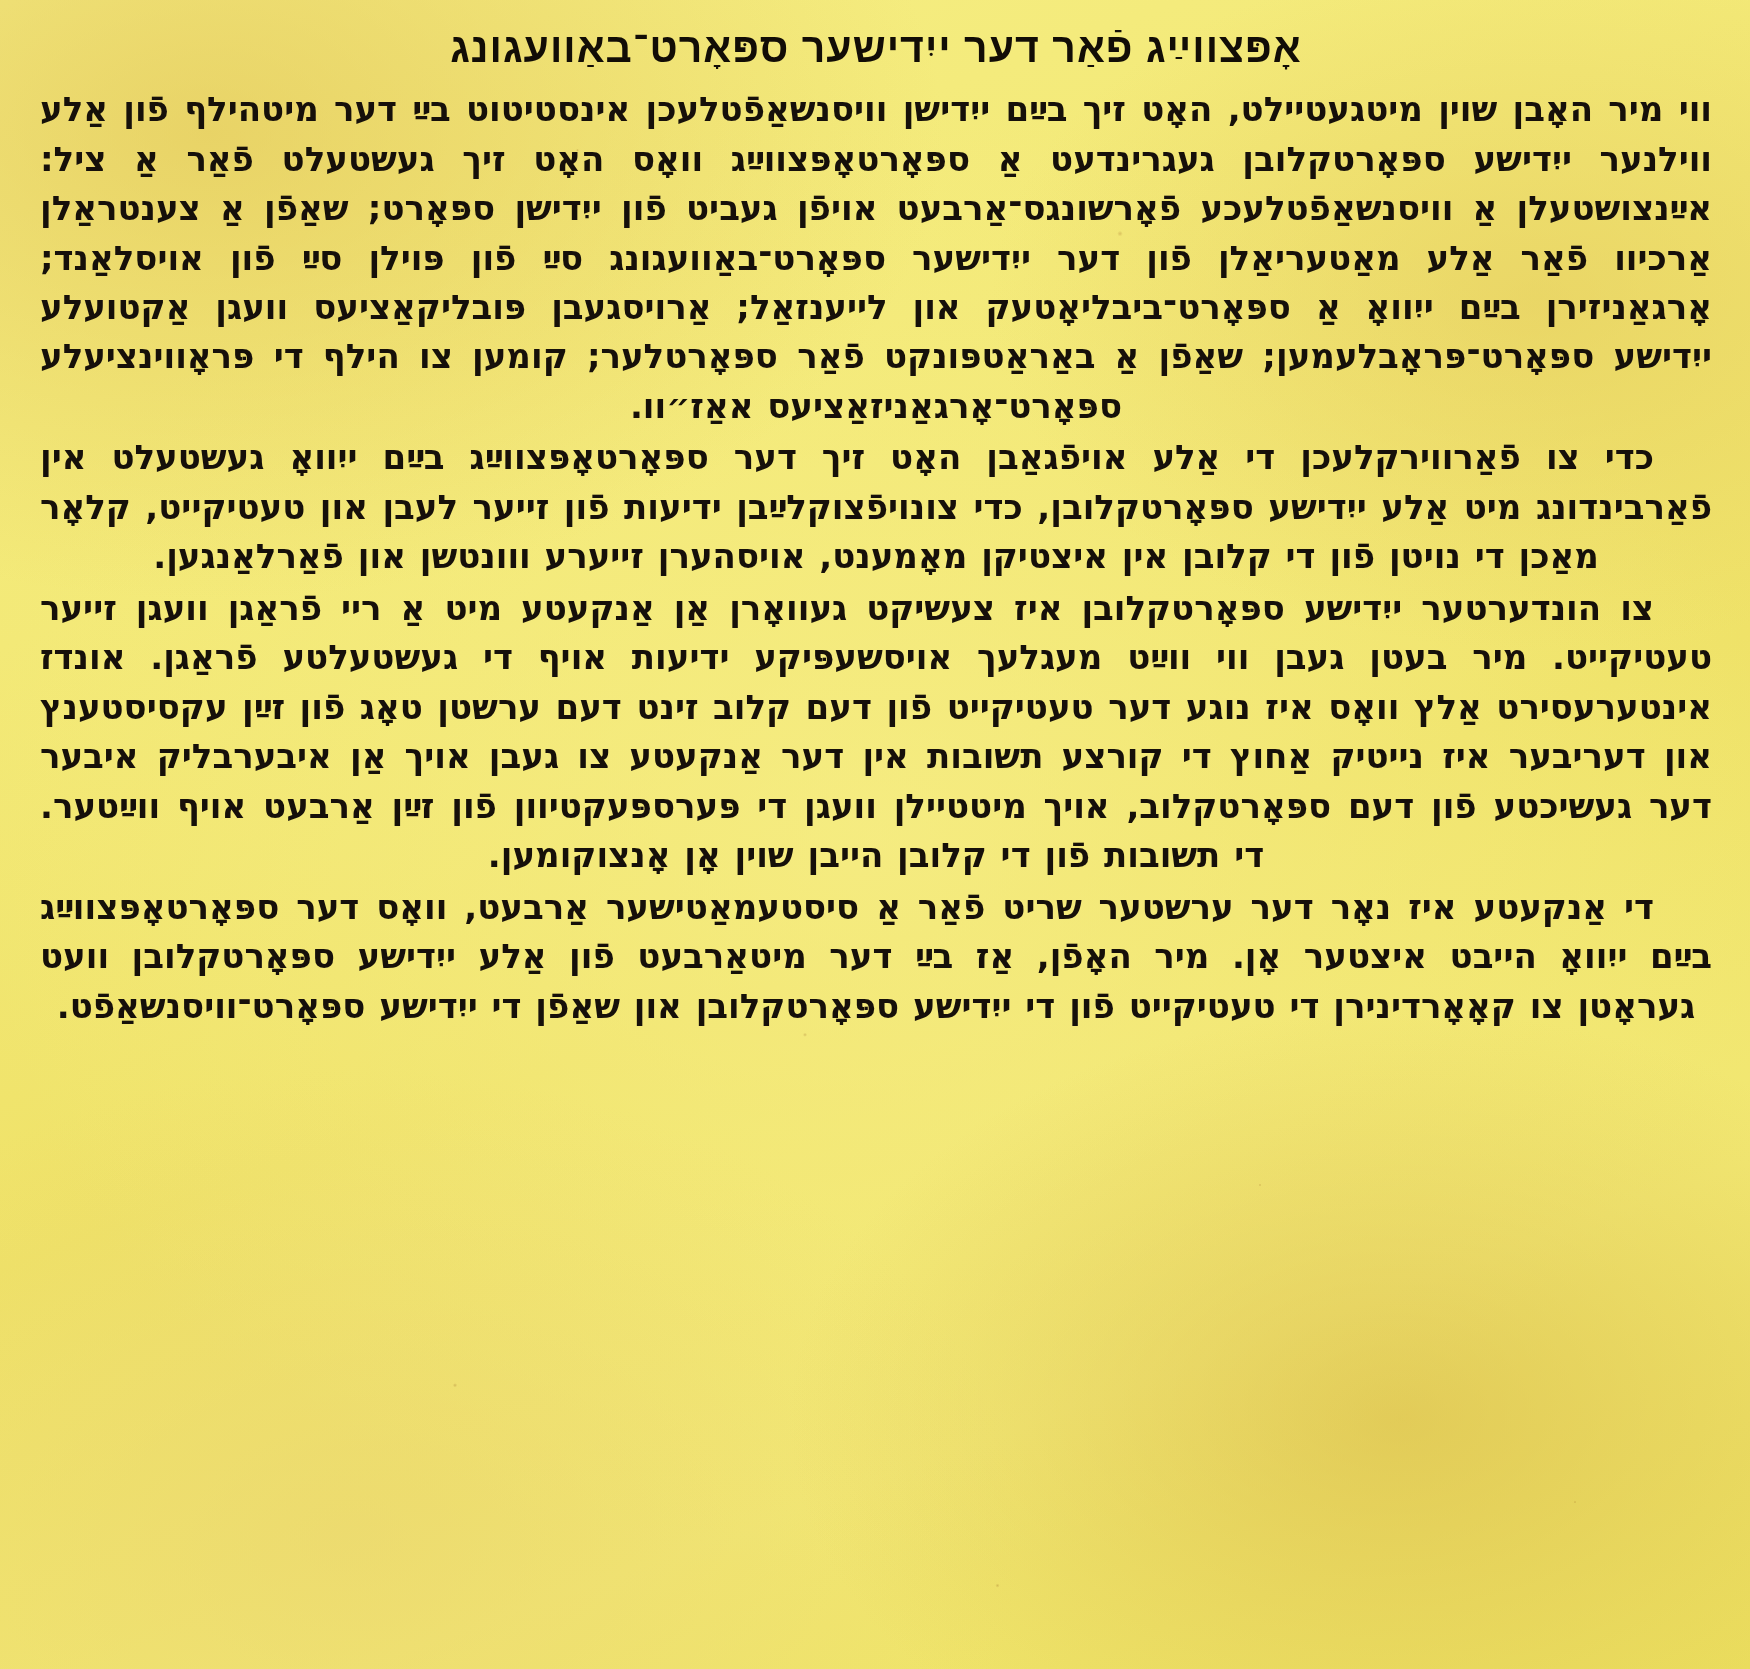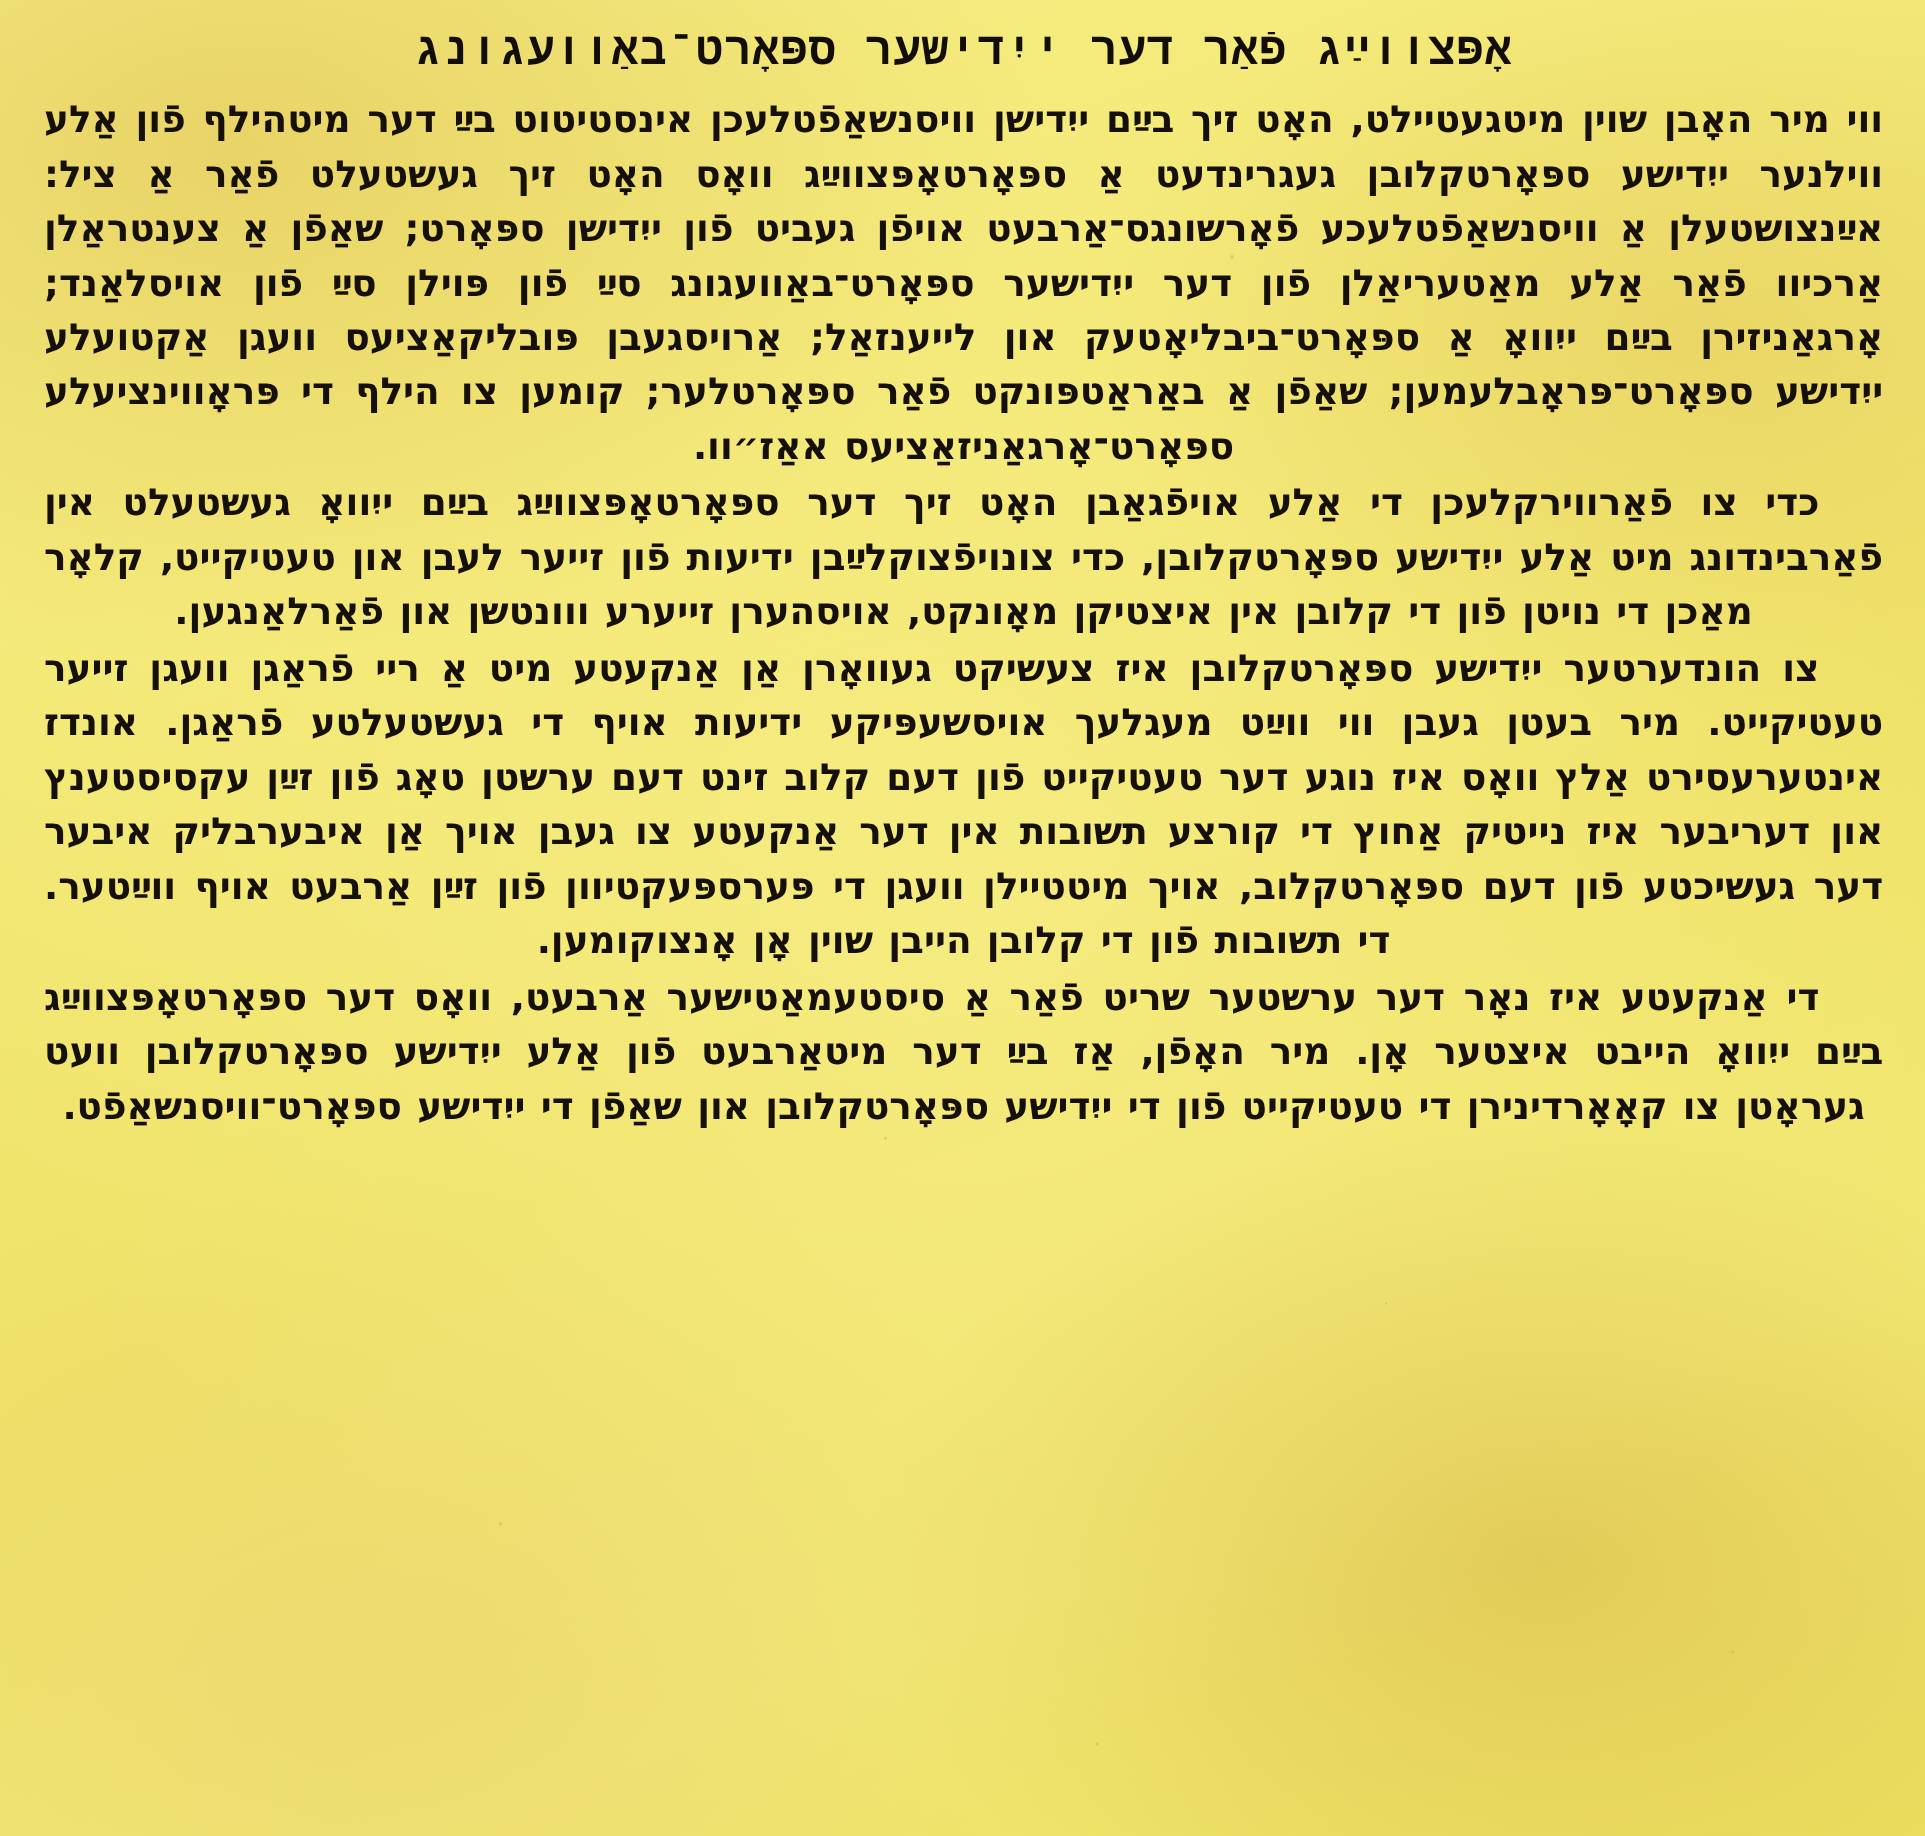--- a/index.html
+++ b/index.html
@@ -46,21 +46,21 @@
       radial-gradient(circle 3px at 57% 95%, rgba(150,100,35,0.33), rgba(150,100,35,0) 70%);
     opacity: .9;
   }
   .content {
     position: relative;
     z-index: 2;
   }
   h1.doc-title {
     margin: 8px 0 14px 0;
     text-align: center;
-    font-family: Liberation Mono, monospace;
+    font-family: Liberation Sans, sans-serif;
     font-weight: 700;
     font-size: 41px;
     letter-spacing: 1px;
     color: #120d06;
     direction: rtl;
     line-height: 1.1;
   }
   p.para {
     margin: 0 0 2px 0;
     direction: rtl;
@@ -80,20 +80,20 @@
 </head>
 <body>
 
 <div class="page">
   <div class="content">
 
     <h1 class="doc-title">אָפּצווײַג פֿאַר דער ייִדישער ספּאָרט־באַוועגונג</h1>
 
     <p class="para">ווי מיר האָבן שוין מיטגעטיילט, האָט זיך בײַם ייִדישן וויסנשאַפֿטלעכן אינסטיטוט בײַ דער מיטהילף פֿון אַלע ווילנער ייִדישע ספּאָרטקלובן געגרינדעט אַ ספּאָרטאָפּצווײַג וואָס האָט זיך געשטעלט פֿאַר אַ ציל: אײַנצושטעלן אַ וויסנשאַפֿטלעכע פֿאָרשונגס־אַרבעט אויפֿן געביט פֿון ייִדישן ספּאָרט; שאַפֿן אַ צענטראַלן אַרכיוו פֿאַר אַלע מאַטעריאַלן פֿון דער ייִדישער ספּאָרט־באַוועגונג סײַ פֿון פּוילן סײַ פֿון אויסלאַנד; אָרגאַניזירן בײַם ייִוואָ אַ ספּאָרט־ביבליאָטעק און לייענזאַל; אַרויסגעבן פּובליקאַציעס וועגן אַקטועלע ייִדישע ספּאָרט־פּראָבלעמען; שאַפֿן אַ באַראַטפּונקט פֿאַר ספּאָרטלער; קומען צו הילף די פּראָווינציעלע ספּאָרט־אָרגאַניזאַציעס אאַז״וו.</p>
 
-    <p class="para indent">כדי צו פֿאַרווירקלעכן די אַלע אויפֿגאַבן האָט זיך דער ספּאָרטאָפּצווײַג בײַם ייִוואָ געשטעלט אין פֿאַרבינדונג מיט אַלע ייִדישע ספּאָרטקלובן, כדי צונויפֿצוקלײַבן ידיעות פֿון זייער לעבן און טעטיקייט, קלאָר מאַכן די נויטן פֿון די קלובן אין איצטיקן מאָונקט, אויסהערן זייערע ווונטשן און פֿאַרלאַנגען.</p>
+    <p class="para indent">כדי צו פֿאַרווירקלעכן די אַלע אויפֿגאַבן האָט זיך דער ספּאָרטאָפּצווײַג בײַם ייִוואָ געשטעלט אין פֿאַרבינדונג מיט אַלע ייִדישע ספּאָרטקלובן, כדי צונויפֿצוקלײַבן ידיעות פֿון זייער לעבן און טעטיקייט, קלאָר מאַכן די נויטן פֿון די קלובן אין איצטיקן מאָמענט, אויסהערן זייערע ווונטשן און פֿאַרלאַנגען.</p>
 
     <p class="para indent">צו הונדערטער ייִדישע ספּאָרטקלובן איז צעשיקט געוואָרן אַן אַנקעטע מיט אַ ריי פֿראַגן וועגן זייער טעטיקייט. מיר בעטן געבן ווי ווײַט מעגלעך אויסשעפּיקע ידיעות אויף די געשטעלטע פֿראַגן. אונדז אינטערעסירט אַלץ וואָס איז נוגע דער טעטיקייט פֿון דעם קלוב זינט דעם ערשטן טאָג פֿון זײַן עקסיסטענץ און דעריבער איז נייטיק אַחוץ די קורצע תשובות אין דער אַנקעטע צו געבן אויך אַן איבערבליק איבער דער געשיכטע פֿון דעם ספּאָרטקלוב, אויך מיטטיילן וועגן די פּערספּעקטיוון פֿון זײַן אַרבעט אויף ווײַטער. די תשובות פֿון די קלובן הייבן שוין אָן אָנצוקומען.</p>
 
     <p class="para indent">די אַנקעטע איז נאָר דער ערשטער שריט פֿאַר אַ סיסטעמאַטישער אַרבעט, וואָס דער ספּאָרטאָפּצווײַג בײַם ייִוואָ הייבט איצטער אָן. מיר האָפֿן, אַז בײַ דער מיטאַרבעט פֿון אַלע ייִדישע ספּאָרטקלובן וועט געראָטן צו קאָאָרדינירן די טעטיקייט פֿון די ייִדישע ספּאָרטקלובן און שאַפֿן די ייִדישע ספּאָרט־וויסנשאַפֿט.</p>
 
   </div>
 </div>
 
 </body></html>

